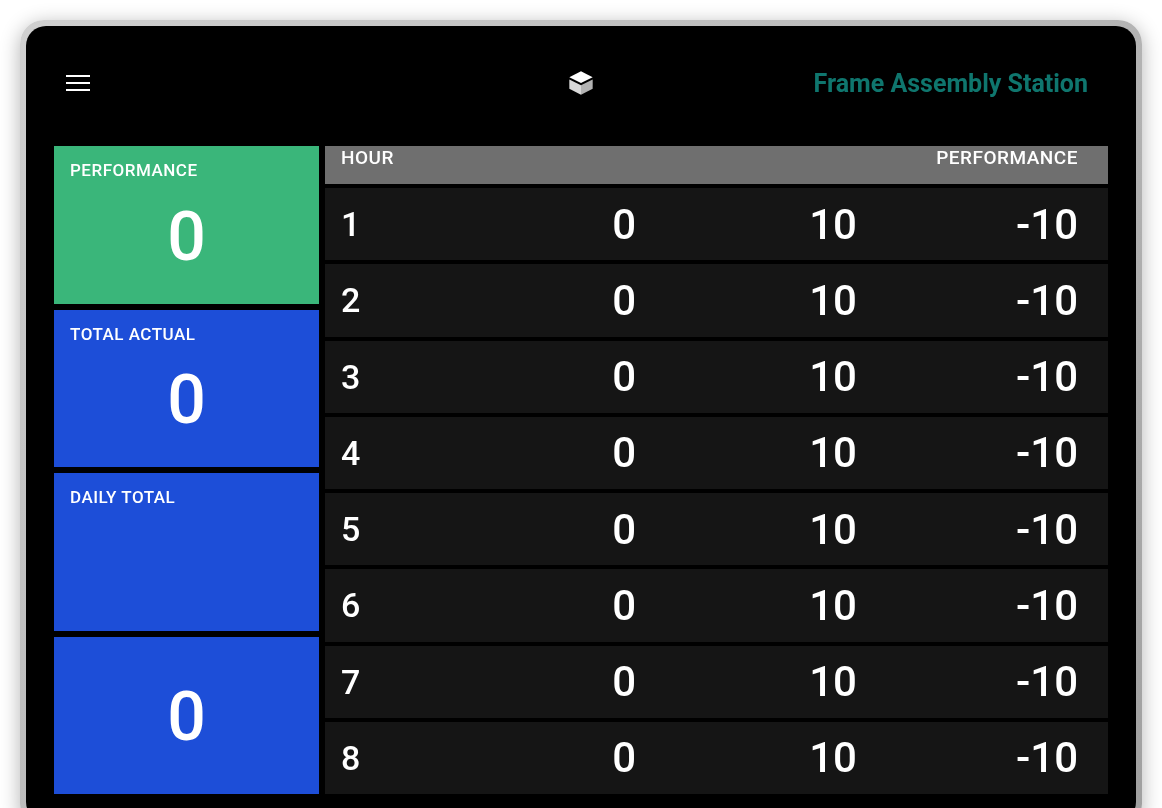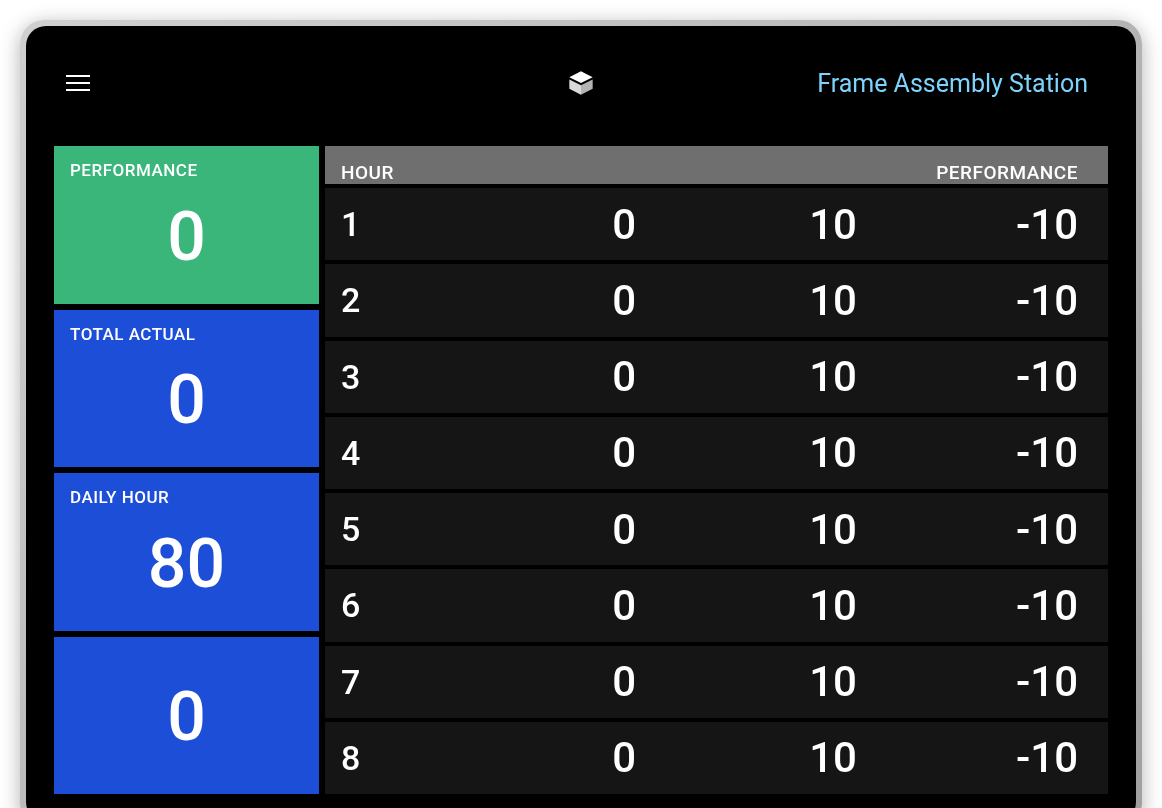--- a/index.html
+++ b/index.html
@@ -97,23 +97,23 @@
     
     .logo {
       width: 28px;
       height: 28px;
       position: absolute;
       left: 50%;
       transform: translateX(-50%);
     }
     
     .station-title {
-      color: #7dd3fc;
+      color: #0f766e;
       font-size: 25px;
-      font-weight: 400;
+      font-weight: 700;
     }
     
     .main-content {
       display: flex;
       flex: 1;
       gap: 6px;
       overflow: hidden;
       margin-top: 32px;
     }
     
@@ -160,21 +160,21 @@
       display: flex;
       flex-direction: column;
       gap: 4px;
       overflow: hidden;
     }
     
     .table-header {
       display: flex;
       background: #6f6f6f;
       height: 38px;
-      align-items: flex-end;
+      align-items: flex-start;
     }
     
     .table-header .col {
       color: #fff;
       font-size: 19px;
       font-weight: 500;
       letter-spacing: 0.5px;
     }
     
     .table-body {
@@ -263,22 +263,21 @@
         <div class="sidebar">
           <div class="stat-card highlight">
             <div class="stat-label">PERFORMANCE</div>
             <div class="stat-value">0</div>
           </div>
           <div class="stat-card">
             <div class="stat-label">TOTAL ACTUAL</div>
             <div class="stat-value">0</div>
           </div>
           <div class="stat-card">
-            <div class="stat-label">DAILY HOUR</div>
-            <div class="stat-value">80</div>
+            <div class="stat-label">DAILY TOTAL</div>
           </div>
           <div class="stat-card">
             <div class="stat-value">0</div>
           </div>
         </div>
 
         <div class="table-area">
           <div class="table-header">
             <div class="col col-hour">HOUR</div>
             <div class="col col-perf">PERFORMANCE</div>

